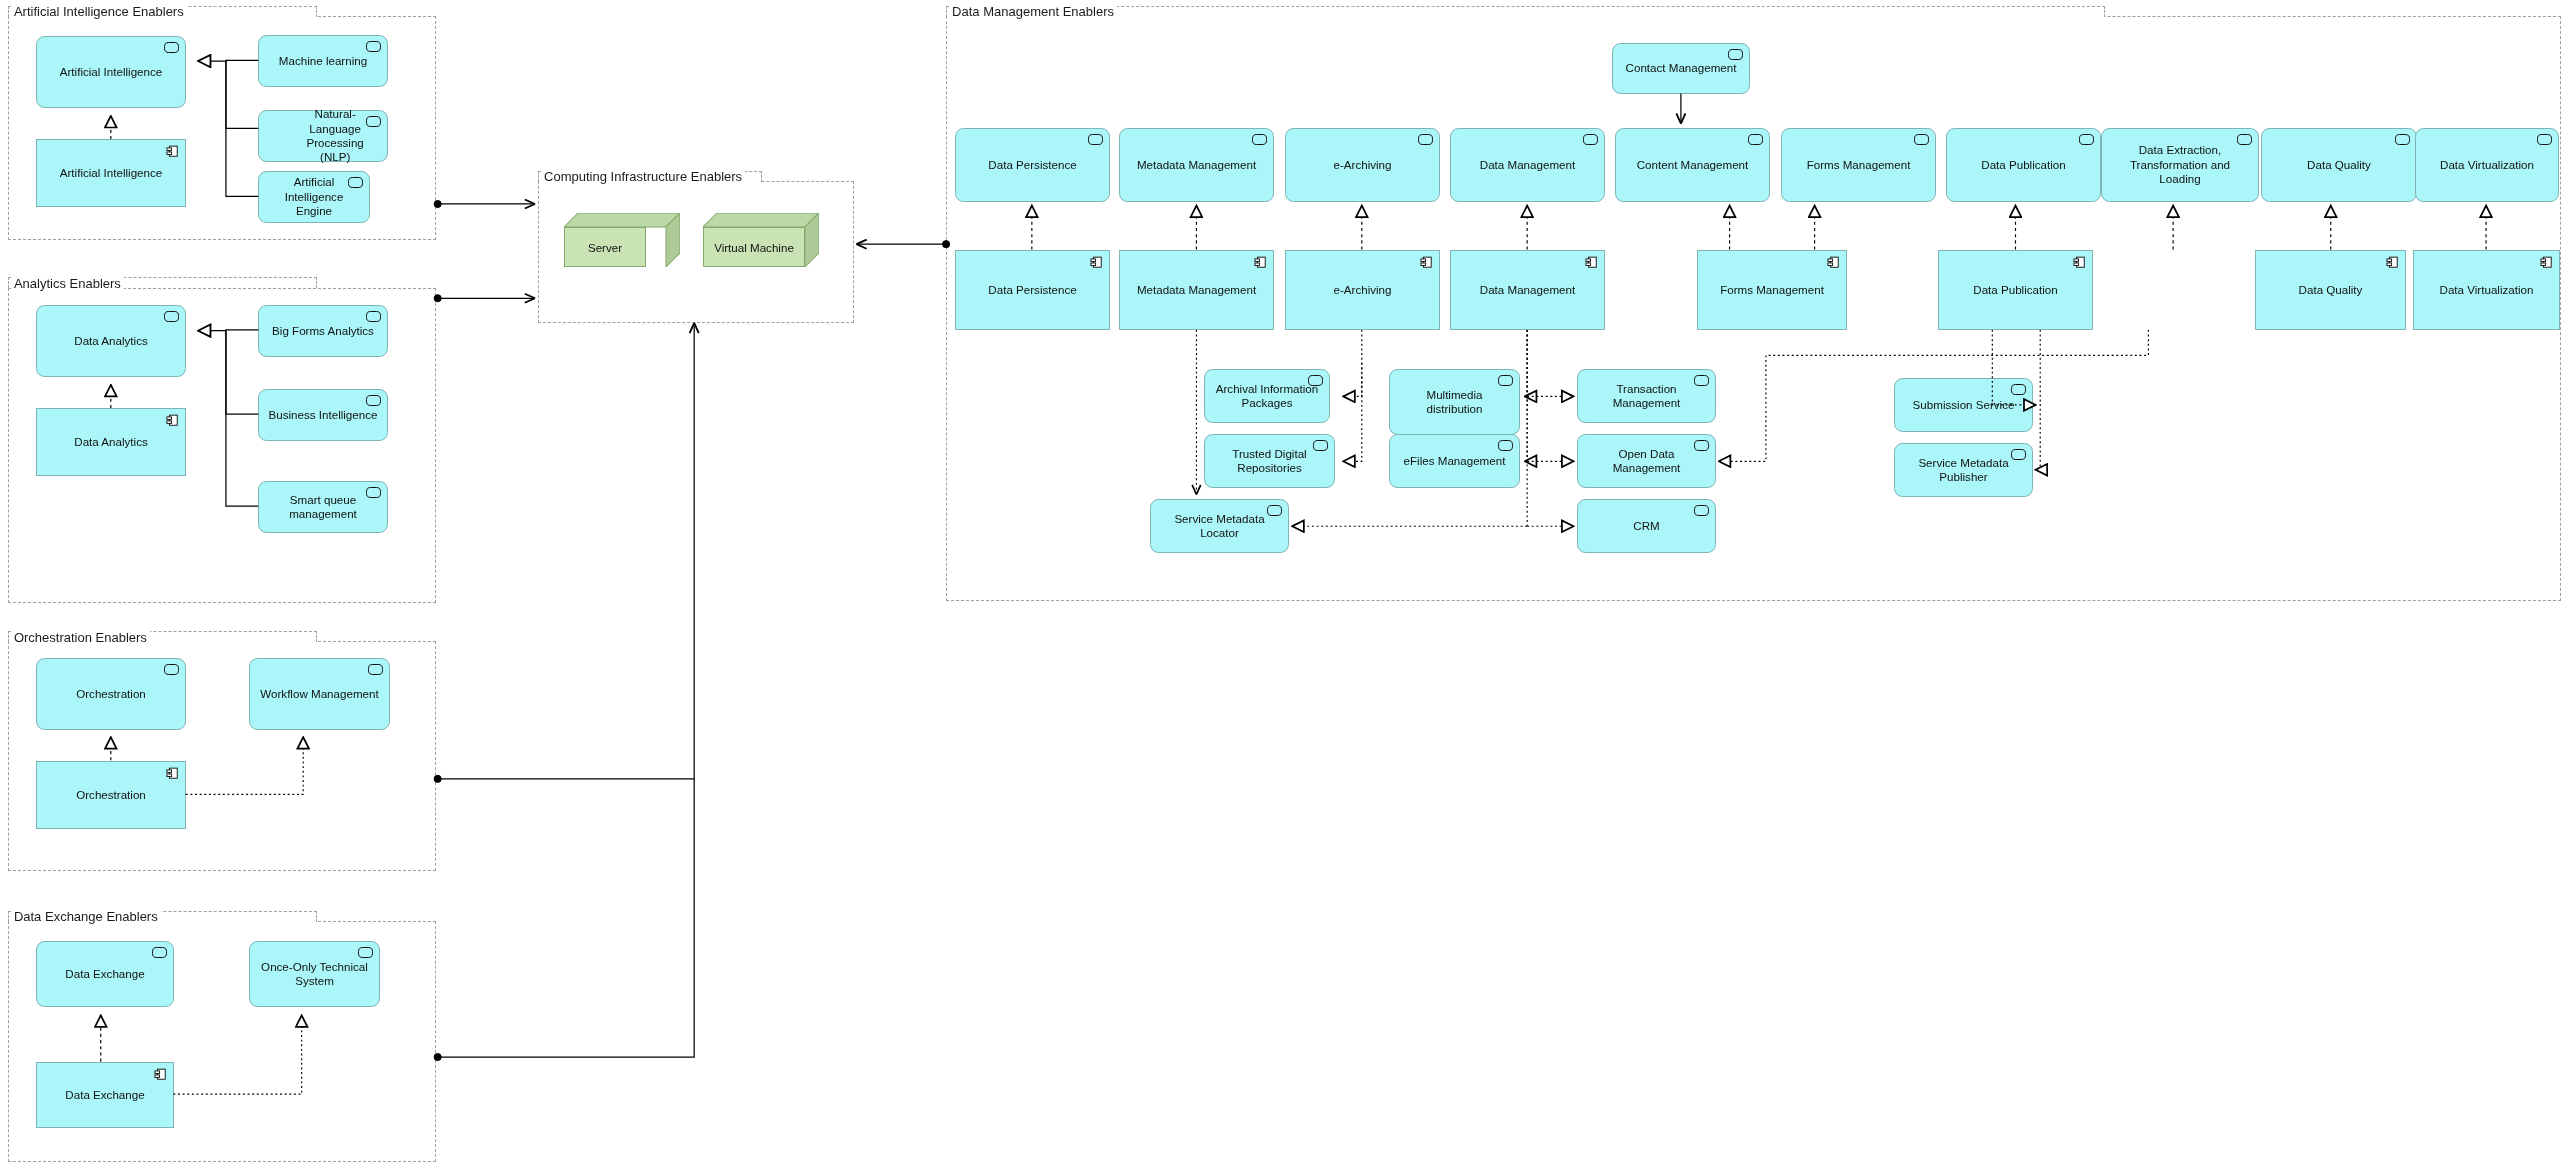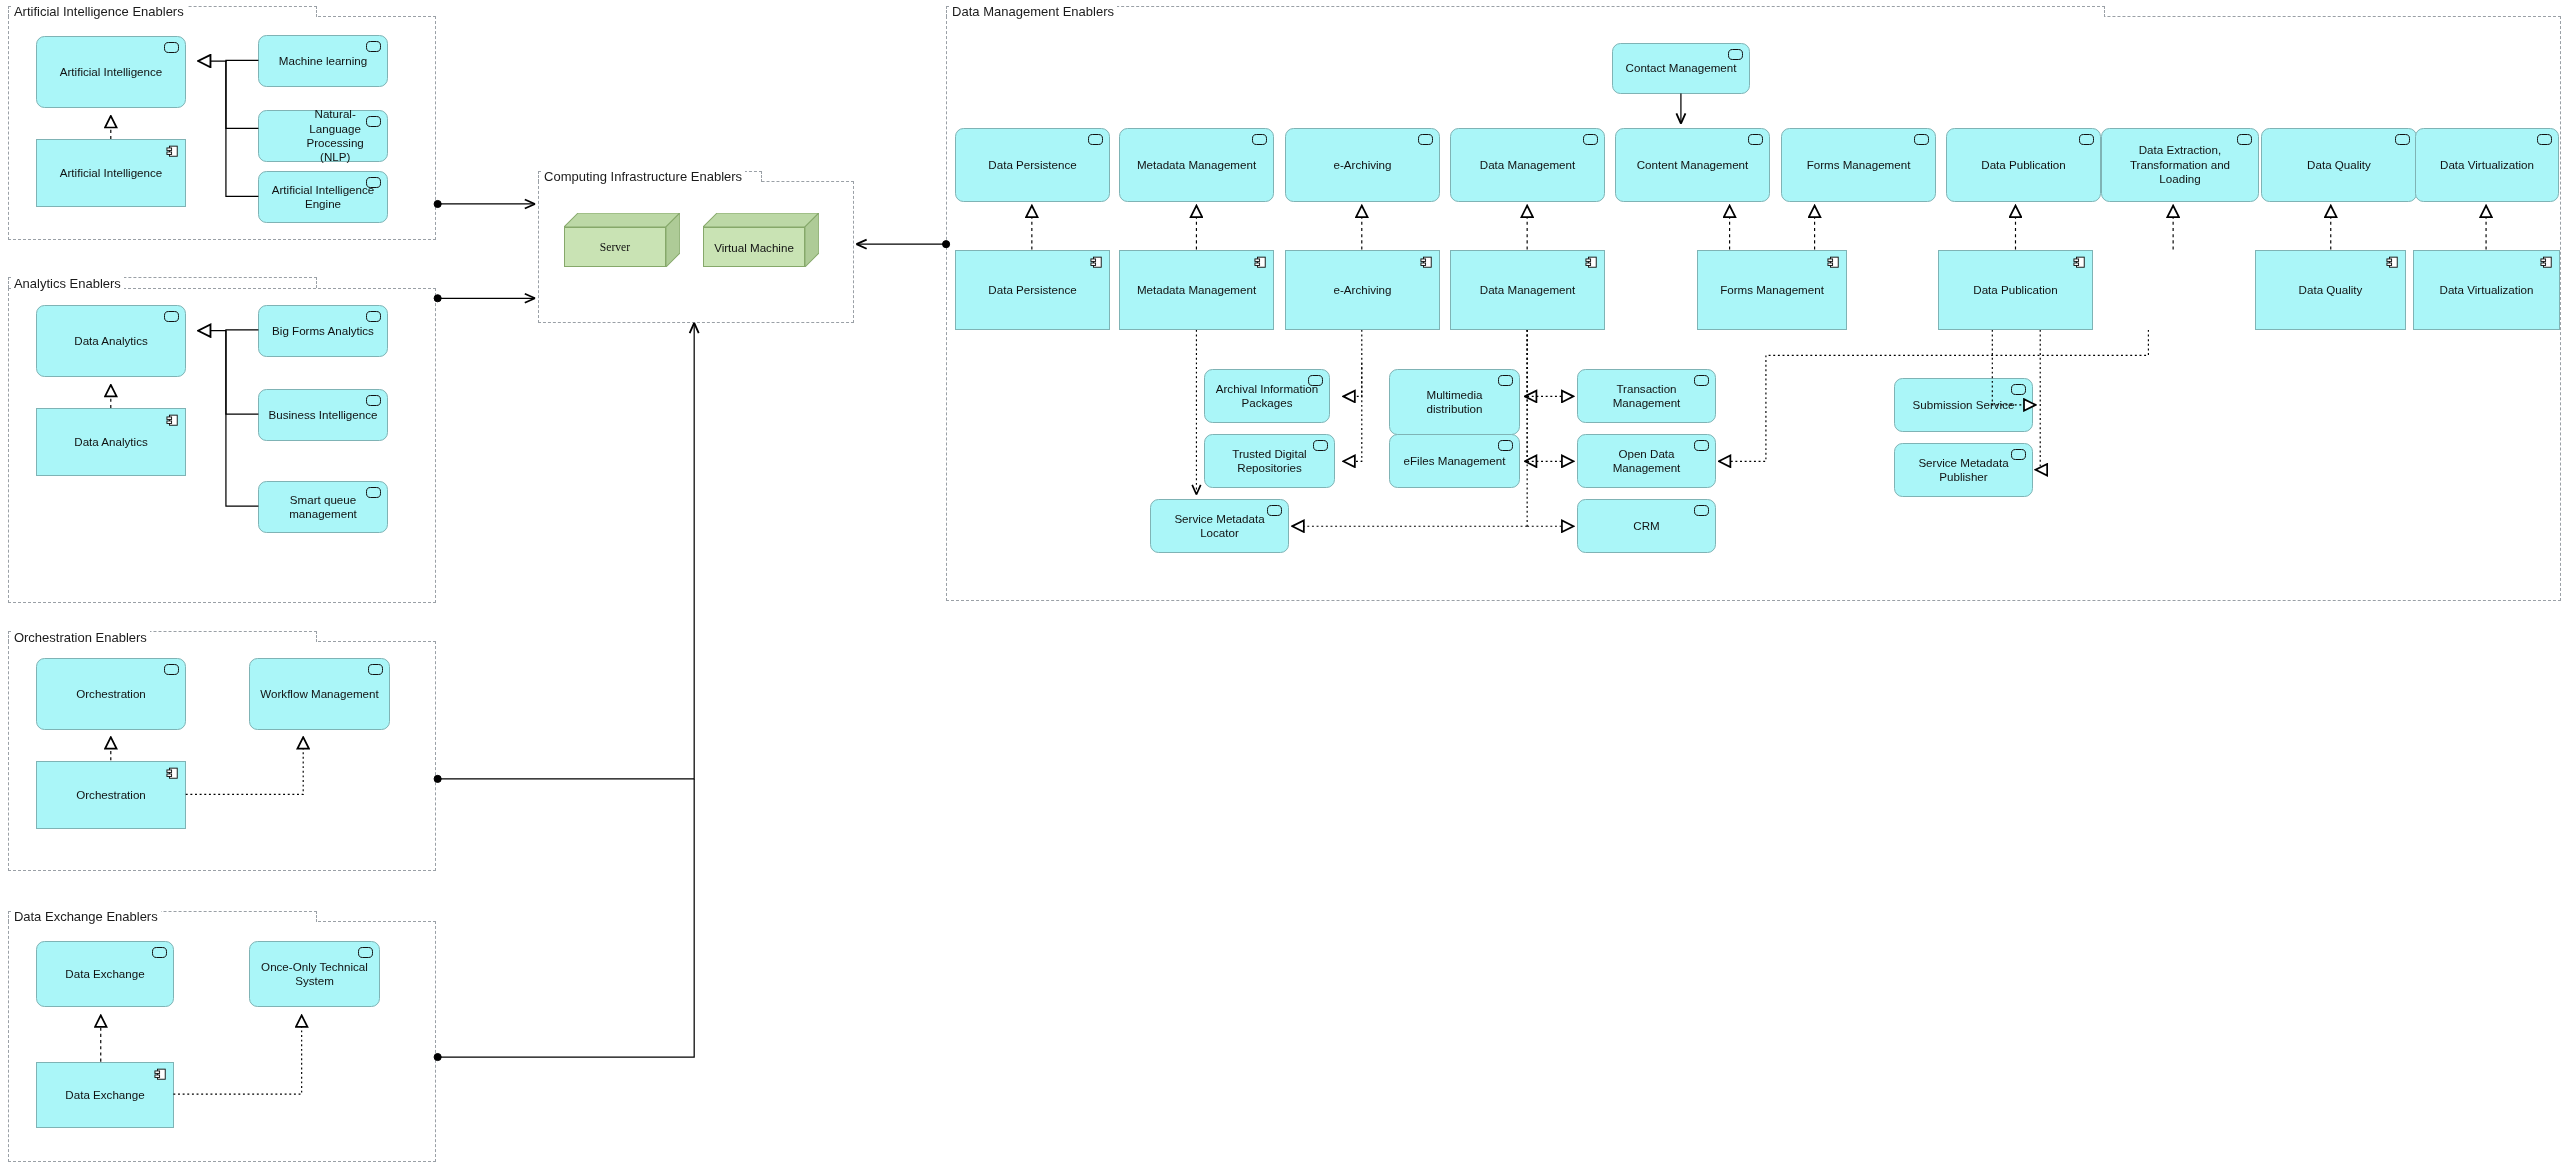--- a/index.html
+++ b/index.html
@@ -81,21 +81,21 @@
     <span class="lbl">Artificial Intelligence</span>
   </div>
   <div class="node svc" style="left:258px;top:35px;width:130px;height:52px;">
     <span class="ico-svc"></span>
     <span class="lbl">Machine learning</span>
   </div>
   <div class="node svc" style="left:258px;top:110px;width:130px;height:52px;padding-left:32px;">
     <span class="ico-svc"></span>
     <span class="lbl">Natural-Language Processing (NLP)</span>
   </div>
-  <div class="node svc" style="left:258px;top:171px;width:130px;height:52px;">
+  <div class="node svc" style="left:258px;top:171px;width:112px;height:52px;">
     <span class="ico-svc"></span>
     <span class="lbl">Artificial Intelligence Engine</span>
   </div>
 
   <div class="node svc" style="left:36px;top:305px;width:150px;height:72px;">
     <span class="ico-svc"></span>
     <span class="lbl">Data Analytics</span>
   </div>
   <div class="node cmp" style="left:36px;top:408px;width:150px;height:68px;">
     <span class="ico-cmp">
@@ -156,21 +156,21 @@
   <div class="node svc" style="left:249px;top:941px;width:131px;height:66px;">
     <span class="ico-svc"></span>
     <span class="lbl">Once-Only Technical System</span>
   </div>
 
   <div class="node3d" style="left:564px;top:213px;width:116px;height:54px;">
     <svg width="116" height="54" style="position:absolute;left:0;top:0;" viewBox="0 0 150 70">
       <polygon points="0,18 18,0 150,0 132,18" fill="#bcd8a6" stroke="#86a86a" stroke-width="1.3"></polygon>
       <polygon points="132,18 150,0 150,52 132,70" fill="#aecb97" stroke="#86a86a" stroke-width="1.3"></polygon>
     </svg>
-    <div class="face" style="width:102px;height:40px;font-family:Liberation Serif, serif;">
+    <div class="face" style="width:82px;height:40px;">
       <span>Server</span>
     </div>
   </div>
   <div class="node3d" style="left:703px;top:213px;width:116px;height:54px;">
     <svg width="116" height="54" style="position:absolute;left:0;top:0;" viewBox="0 0 150 70">
       <polygon points="0,18 18,0 150,0 132,18" fill="#bcd8a6" stroke="#86a86a" stroke-width="1.3"></polygon>
       <polygon points="132,18 150,0 150,52 132,70" fill="#aecb97" stroke="#86a86a" stroke-width="1.3"></polygon>
     </svg>
     <div class="face" style="width:102px;height:40px;">
       <span>Virtual Machine</span>

